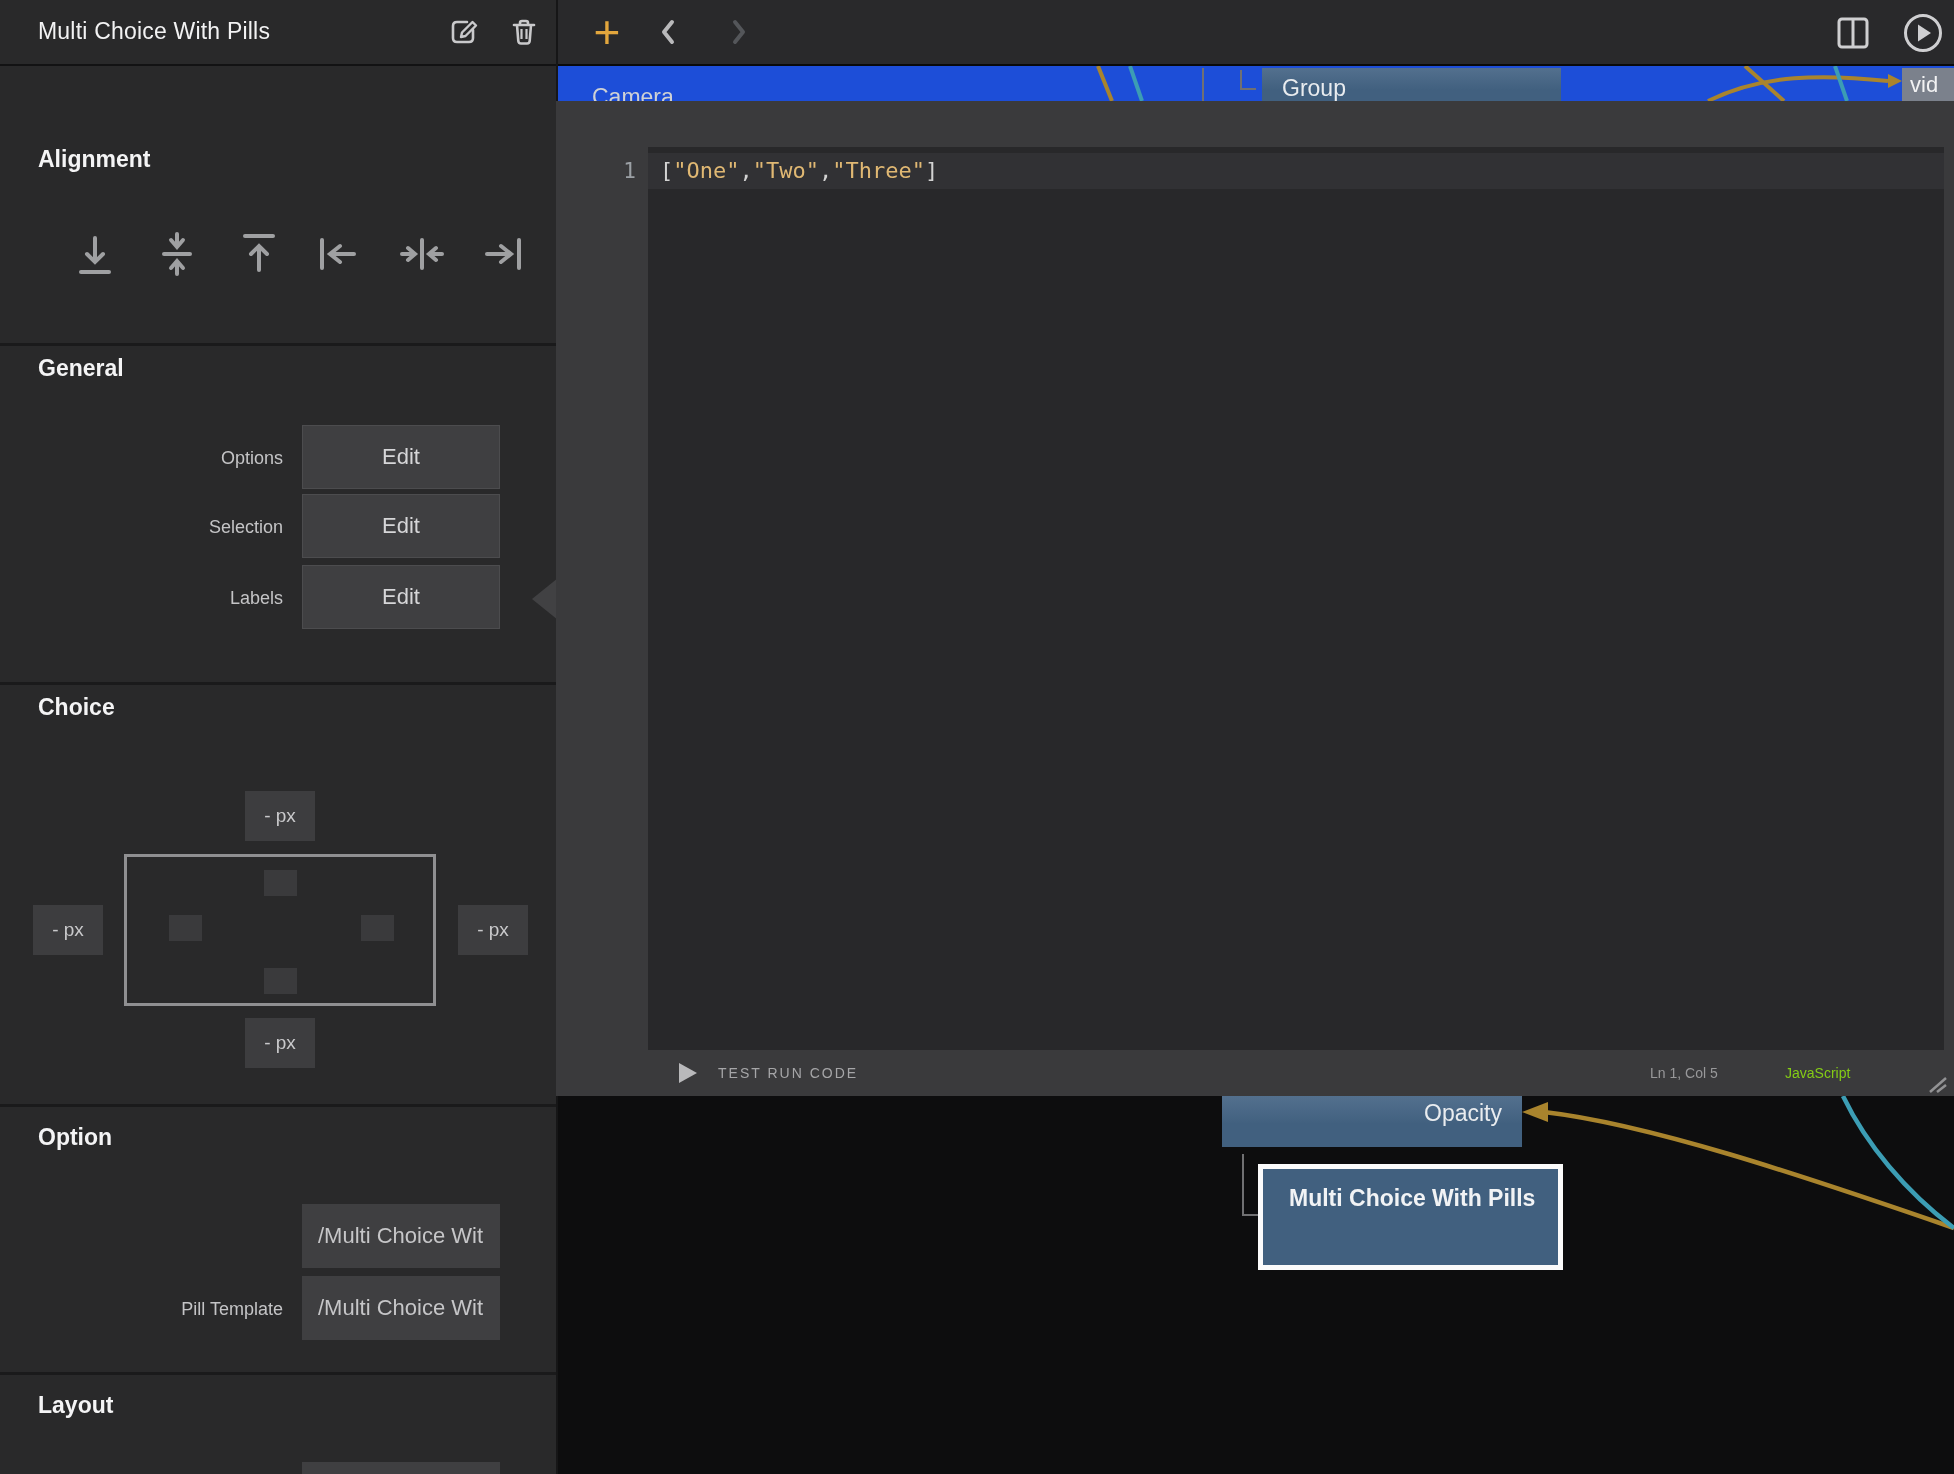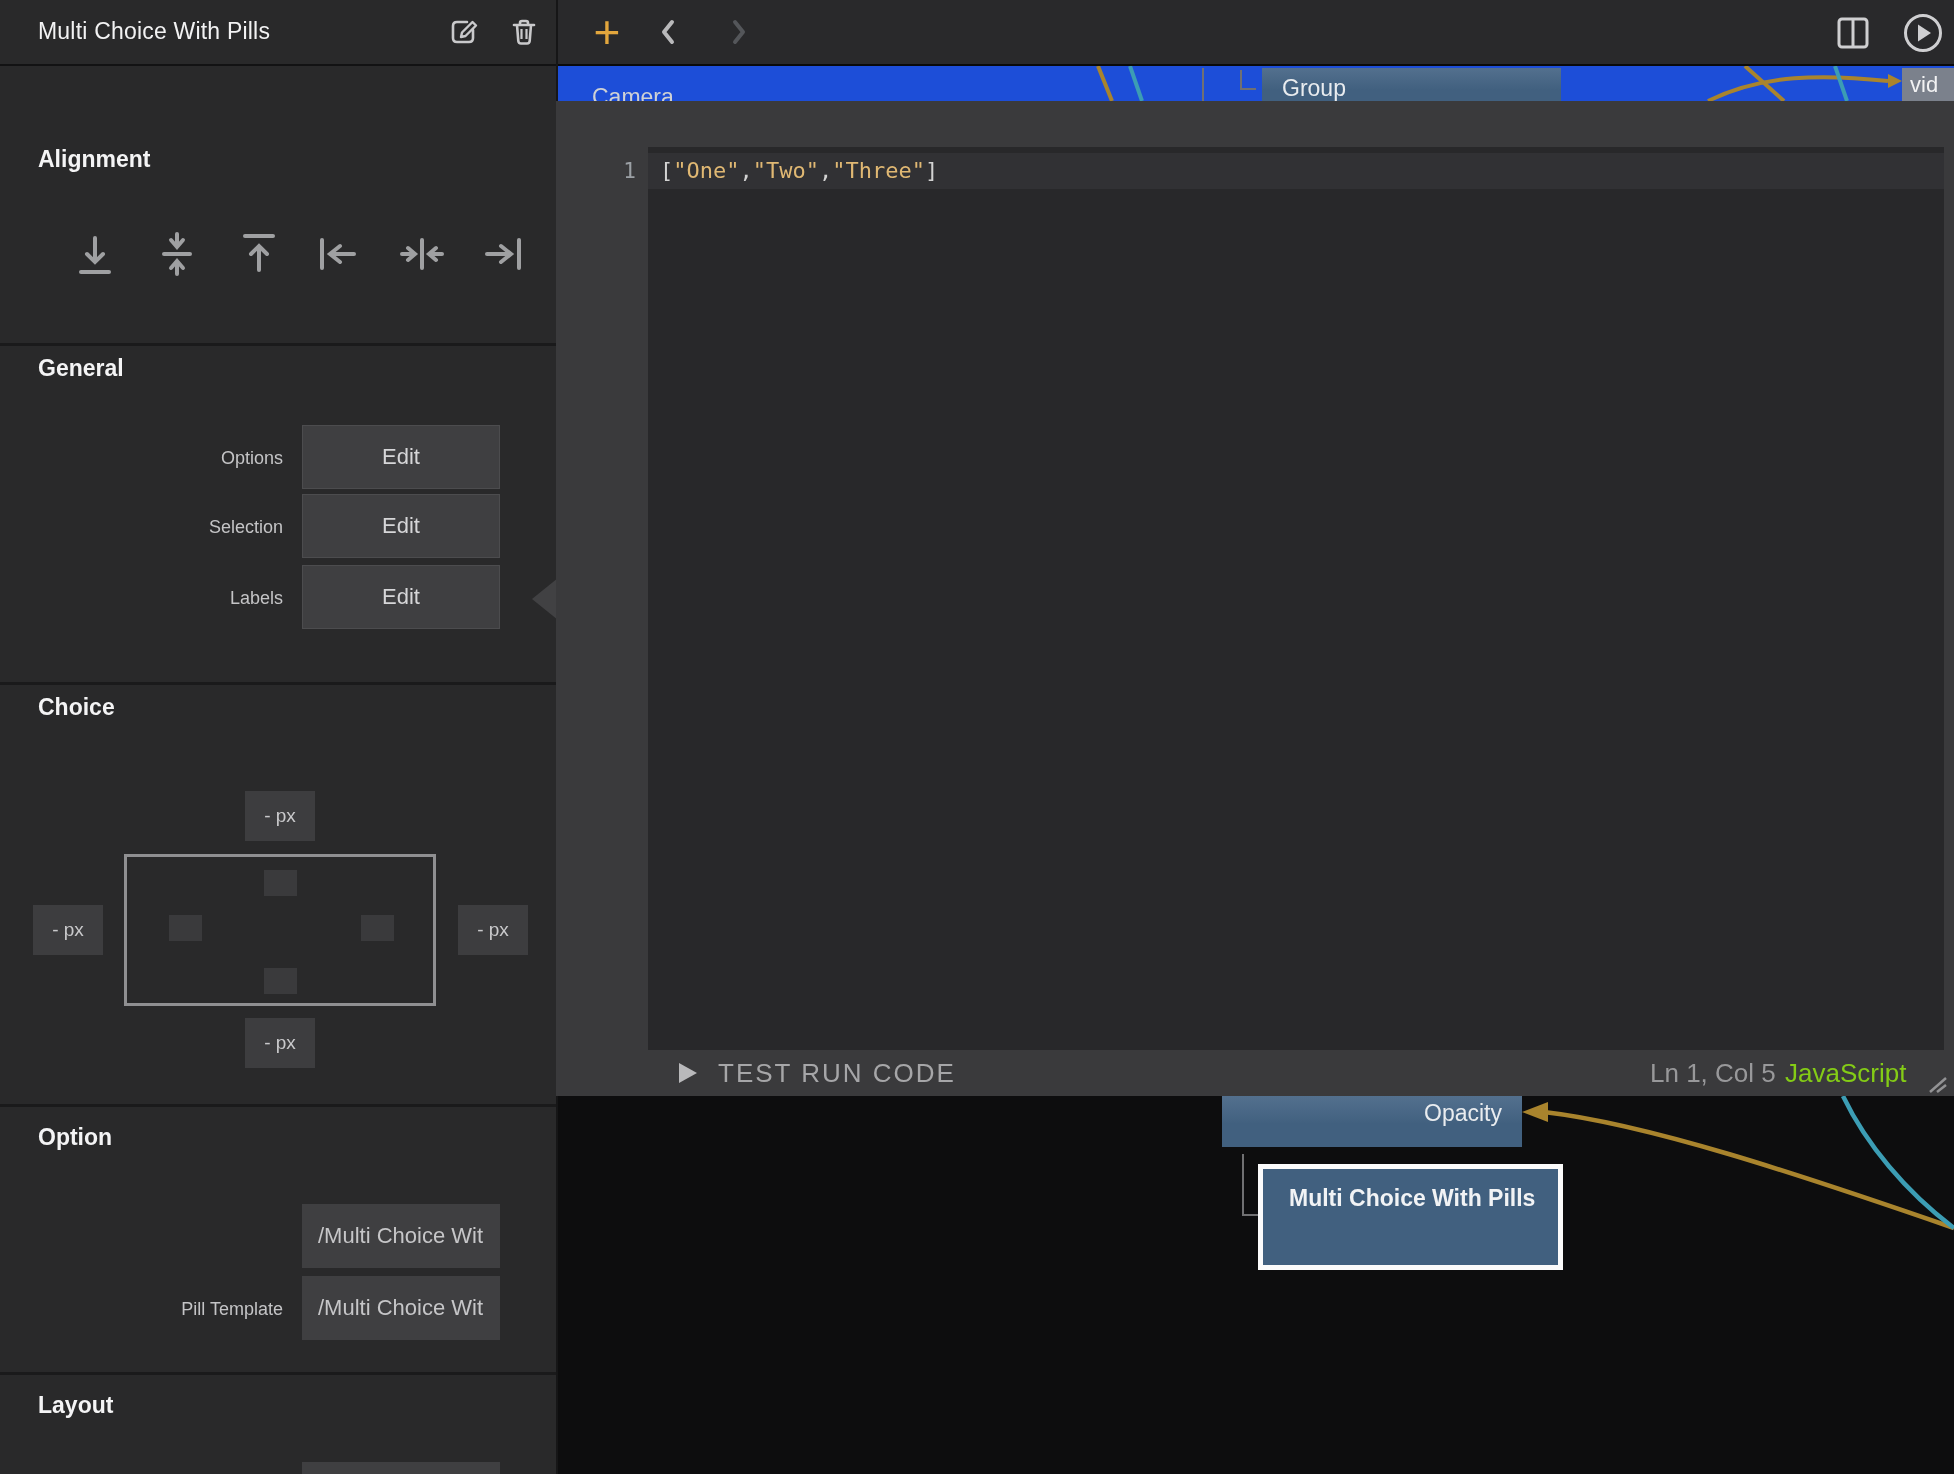--- a/index.html
+++ b/index.html
@@ -47,21 +47,21 @@
   #popup-caret{left:532px;top:578px;width:0;height:0;border-top:21px solid transparent;
                border-bottom:21px solid transparent;border-right:26px solid #414143;}
   #editor-area{left:92px;top:46px;width:1296px;height:903px;background:#28282a;cursor:text;}
   #line-gutter-num{left:40px;top:52px;width:40px;text-align:right;color:#9ba0a5;
                    font-family:"DejaVu Sans Mono",monospace;font-size:21px;line-height:36px;}
   #code-line1{left:0;top:6px;width:1296px;height:36px;background:#313134;
               font-family:"DejaVu Sans Mono",monospace;font-size:22px;line-height:36px;padding-left:12px;
               box-sizing:border-box;white-space:pre;}
   .tok-p{color:#d2d2d2;} .tok-s{color:#e0b873;}
   #popup-footer{left:0;top:949px;width:1398px;height:46px;background:#3a3a3c;}
-  .footer-text{color:#a6a6a8;font-size:26px;line-height:46px;}
+  .footer-text{color:#a6a6a8;font-size:14px;line-height:46px;}
 
   svg{display:block;}
 </style>
 </head>
 <body>
 
 <div id="stage">
 
   <div id="left-panel" class="abs">
 

